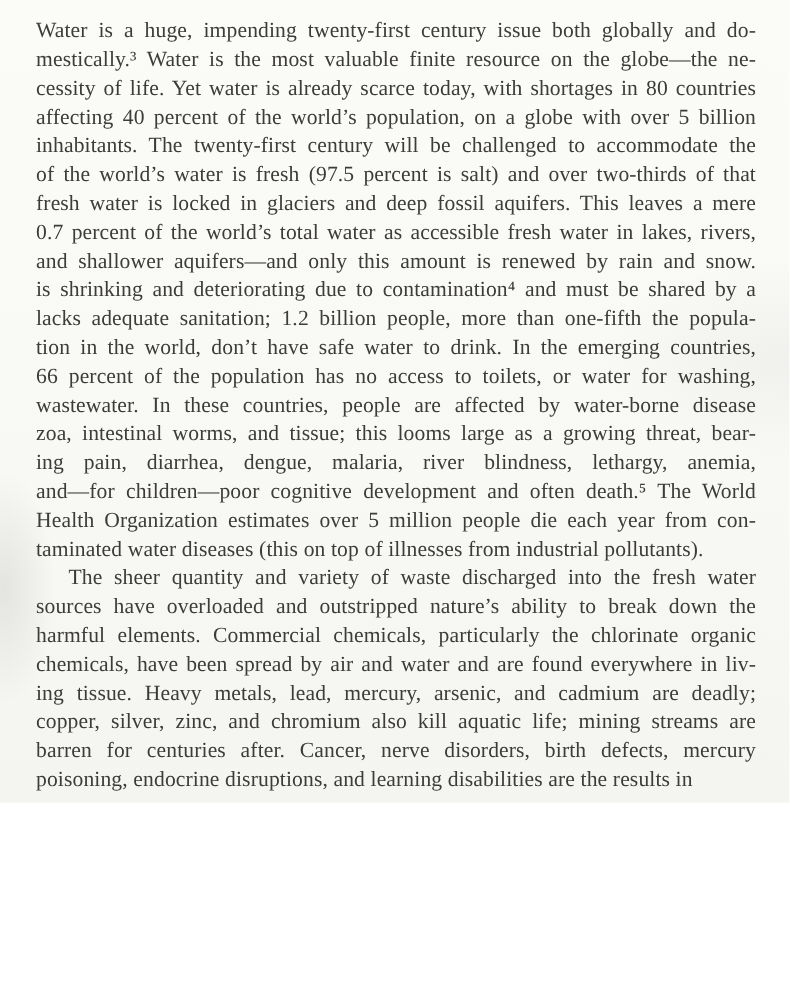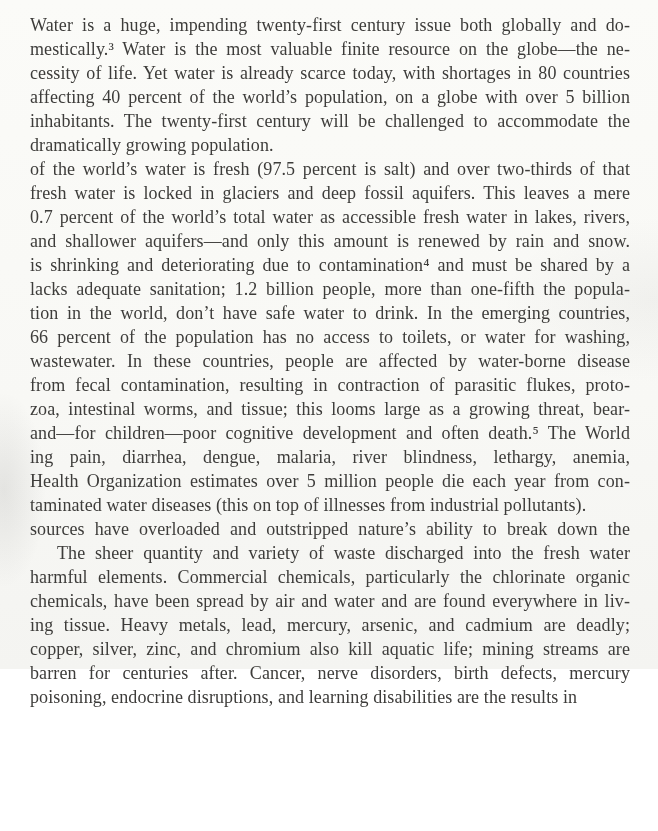--- a/index.html
+++ b/index.html
@@ -47,42 +47,40 @@
 <body>
 
 <main class="page">
   <section id="text-block">
       <div class="paragraph">
         <div class="line" style="color: rgb(61, 60, 58);">Water is a huge, impending twenty-first century issue both globally and do-</div>
         <div class="line" style="color: rgb(61, 60, 58);">mestically.³ Water is the most valuable finite resource on the globe—the ne-</div>
         <div class="line" style="color: rgb(61, 60, 58);">cessity of life. Yet water is already scarce today, with shortages in 80 countries</div>
         <div class="line" style="color: rgb(61, 60, 58);">affecting 40 percent of the world’s population, on a globe with over 5 billion</div>
         <div class="line" style="color: rgb(61, 60, 58);">inhabitants. The twenty-first century will be challenged to accommodate the</div>
-        <div class="line last" style="color: rgb(61, 60, 58);">dramatically growing population.</div>
       </div>
       <div class="paragraph">
         <div class="line" style="color: rgb(61, 60, 58);">of the world’s water is fresh (97.5 percent is salt) and over two-thirds of that</div>
         <div class="line" style="color: rgb(61, 60, 58);">fresh water is locked in glaciers and deep fossil aquifers. This leaves a mere</div>
         <div class="line" style="color: rgb(61, 60, 58);">0.7 percent of the world’s total water as accessible fresh water in lakes, rivers,</div>
         <div class="line" style="color: rgb(61, 60, 58);">and shallower aquifers—and only this amount is renewed by rain and snow.</div>
         <div class="line" style="color: rgb(61, 60, 58);">is shrinking and deteriorating due to contamination⁴ and must be shared by a</div>
         <div class="line" style="color: rgb(61, 60, 58);">lacks adequate sanitation; 1.2 billion people, more than one-fifth the popula-</div>
         <div class="line" style="color: rgb(61, 60, 58);">tion in the world, don’t have safe water to drink. In the emerging countries,</div>
         <div class="line" style="color: rgb(61, 60, 58);">66 percent of the population has no access to toilets, or water for washing,</div>
         <div class="line" style="color: rgb(61, 60, 58);">wastewater. In these countries, people are affected by water-borne disease</div>
-        <div class="line" style="color: rgb(61, 60, 58);">from fecal contamination, resulting in contraction of parasitic flukes, proto-</div>
         <div class="line" style="color: rgb(61, 60, 58);">zoa, intestinal worms, and tissue; this looms large as a growing threat, bear-</div>
+        <div class="line" style="color: rgb(61, 60, 58);">ing pain, diarrhea, dengue, malaria, river blindness, lethargy, anemia,</div>
         <div class="line" style="color: rgb(61, 60, 58);">and—for children—poor cognitive development and often death.⁵ The World</div>
-        <div class="line" style="color: rgb(61, 60, 58);">ing pain, diarrhea, dengue, malaria, river blindness, lethargy, anemia,</div>
         <div class="line" style="color: rgb(61, 60, 58);">Health Organization estimates over 5 million people die each year from con-</div>
         <div class="line last" style="color: rgb(61, 60, 58);">taminated water diseases (this on top of illnesses from industrial pollutants).</div>
       </div>
       <div class="paragraph">
+        <div class="line first-indent" style="color: rgb(61, 60, 58);">The sheer quantity and variety of waste discharged into the fresh water</div>
         <div class="line" style="color: rgb(61, 60, 58);">sources have overloaded and outstripped nature’s ability to break down the</div>
-        <div class="line first-indent" style="color: rgb(61, 60, 58);">The sheer quantity and variety of waste discharged into the fresh water</div>
         <div class="line" style="color: rgb(61, 60, 58);">harmful elements. Commercial chemicals, particularly the chlorinate organic</div>
         <div class="line" style="color: rgb(61, 60, 58);">chemicals, have been spread by air and water and are found everywhere in liv-</div>
         <div class="line" style="color: rgb(61, 60, 58);">ing tissue. Heavy metals, lead, mercury, arsenic, and cadmium are deadly;</div>
         <div class="line" style="color: rgb(61, 60, 58);">copper, silver, zinc, and chromium also kill aquatic life; mining streams are</div>
         <div class="line" style="color: rgb(61, 60, 58);">barren for centuries after. Cancer, nerve disorders, birth defects, mercury</div>
         <div class="line last" style="color: rgb(61, 60, 58);">poisoning, endocrine disruptions, and learning disabilities are the results in</div>
       </div>
     </section>
 </main>
 

